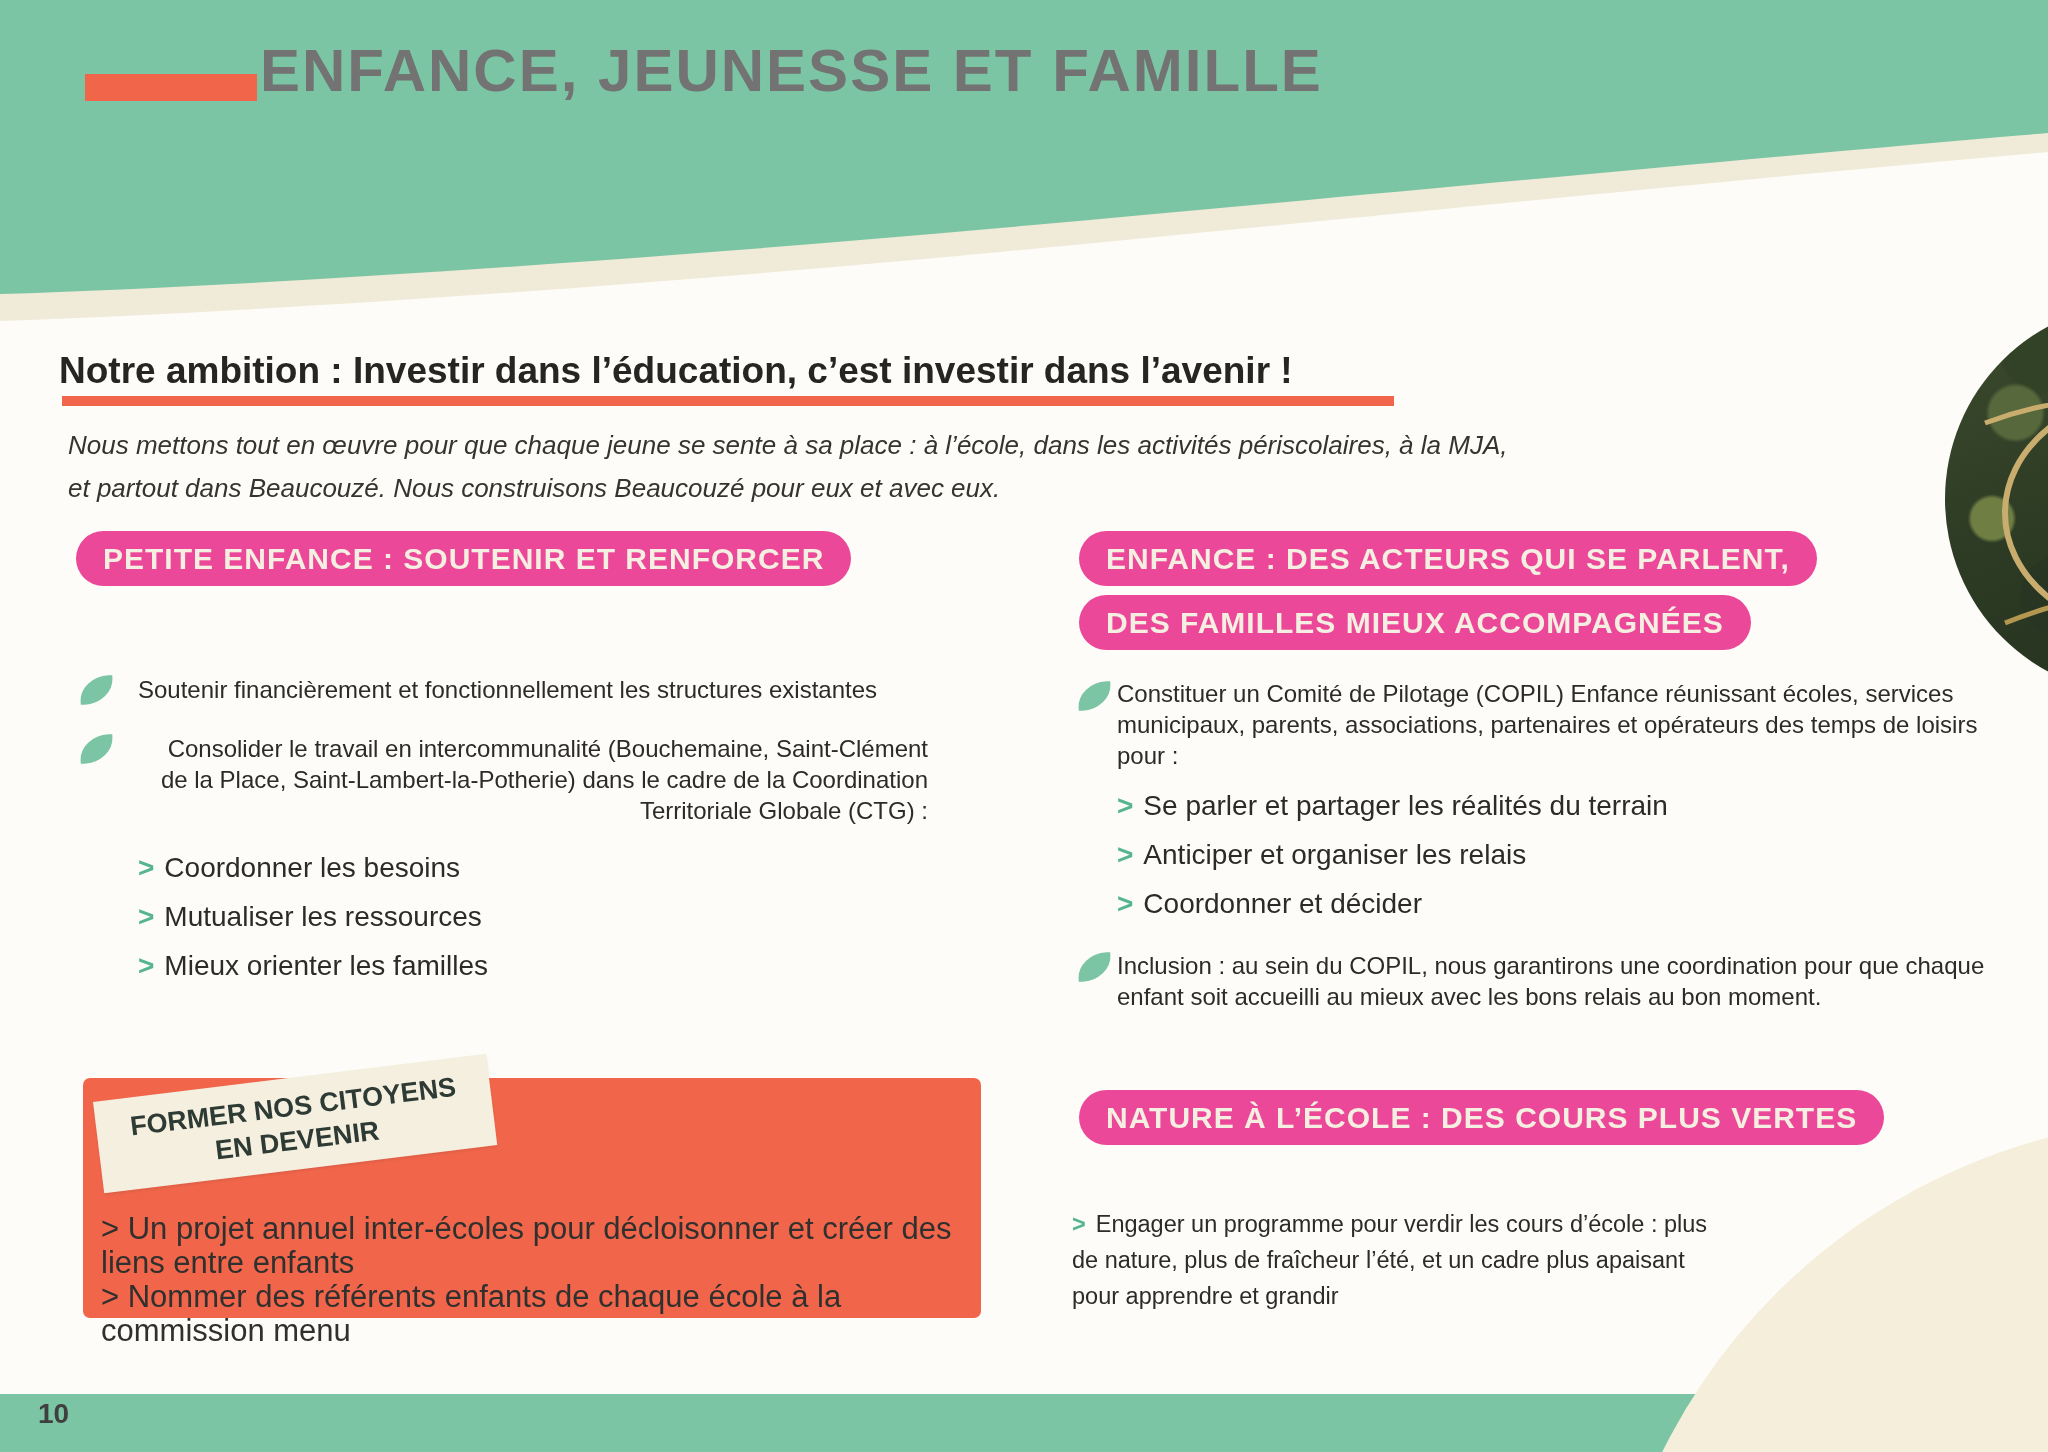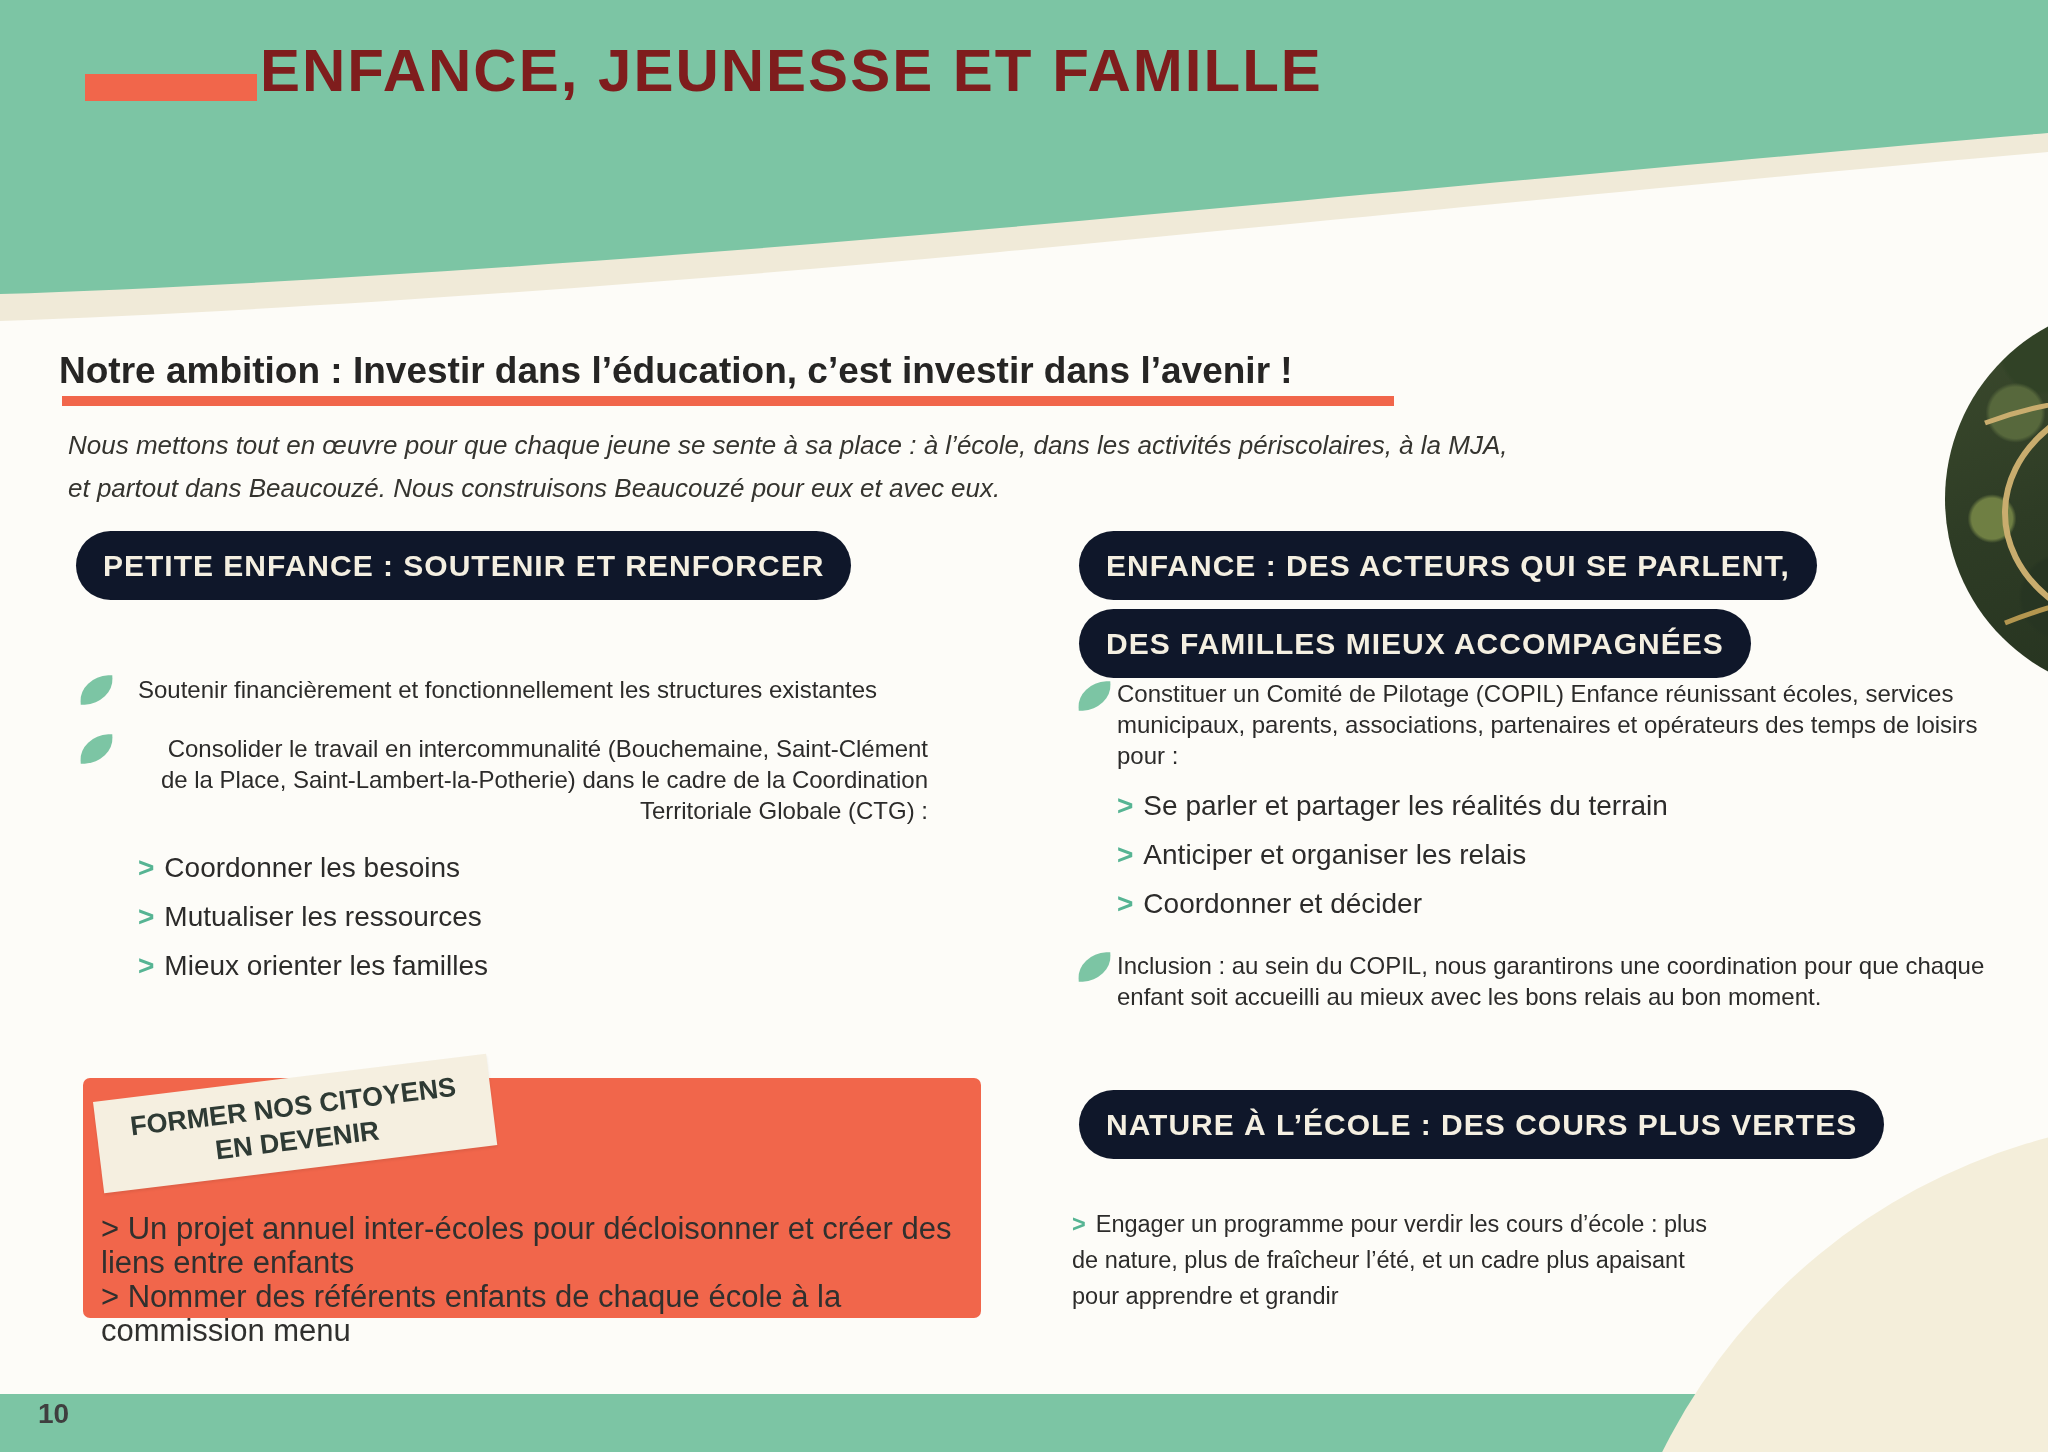--- a/index.html
+++ b/index.html
@@ -9,36 +9,36 @@
     font-family:"Liberation Sans", sans-serif;
     color:#2f2e2d;
   }
   .layer { position:absolute; left:0; top:0; }
 
   
   .accent-bar { position:absolute; left:85px; top:74px; width:172px; height:27px; background:#f1664b; }
   .page-title {
     position:absolute; left:260px; top:36px;
     font-size:60px; font-weight:800; letter-spacing:2px;
-    color:#7f1d1d; white-space:nowrap;
+    color:#737373; white-space:nowrap;
   }
 
   
   .ambition-heading {
     position:absolute; left:59px; top:350px;
     font-size:37px; font-weight:800; letter-spacing:0px; white-space:nowrap; color:#262524;
   }
   .heading-underline { position:absolute; left:62px; top:396px; width:1332px; height:10px; background:#f1664b; }
   .intro { position:absolute; left:68px; top:424px; font-size:26px; font-style:italic; color:#35342f; line-height:43px; }
 
   
   .pill {
-    display:inline-block; background:#0f172a; color:#f4efe1;
+    display:inline-block; background:#ec4899; color:#f4efe1;
     font-weight:800; font-size:30px; letter-spacing:1px;
-    line-height:47px; height:47px; padding:11px 27px; border-radius:999px;
+    line-height:47px; height:47px; padding:4px 27px; border-radius:999px;
     white-space:nowrap; margin-bottom:9px;
   }
   .pills-left  { position:absolute; left:76px;  top:531px; }
   .pills-right { position:absolute; left:1079px; top:531px; }
   .pill-row { display:block; }
   .pill-nature { position:absolute; left:1079px; top:1090px; }
 
   
   .leaf {
     position:absolute; width:33px; height:28px; background:#7cc5a4;

